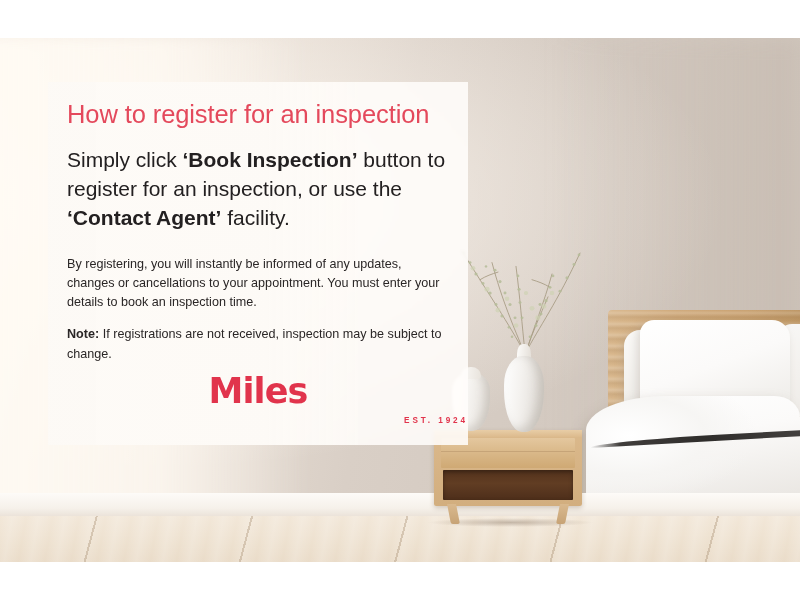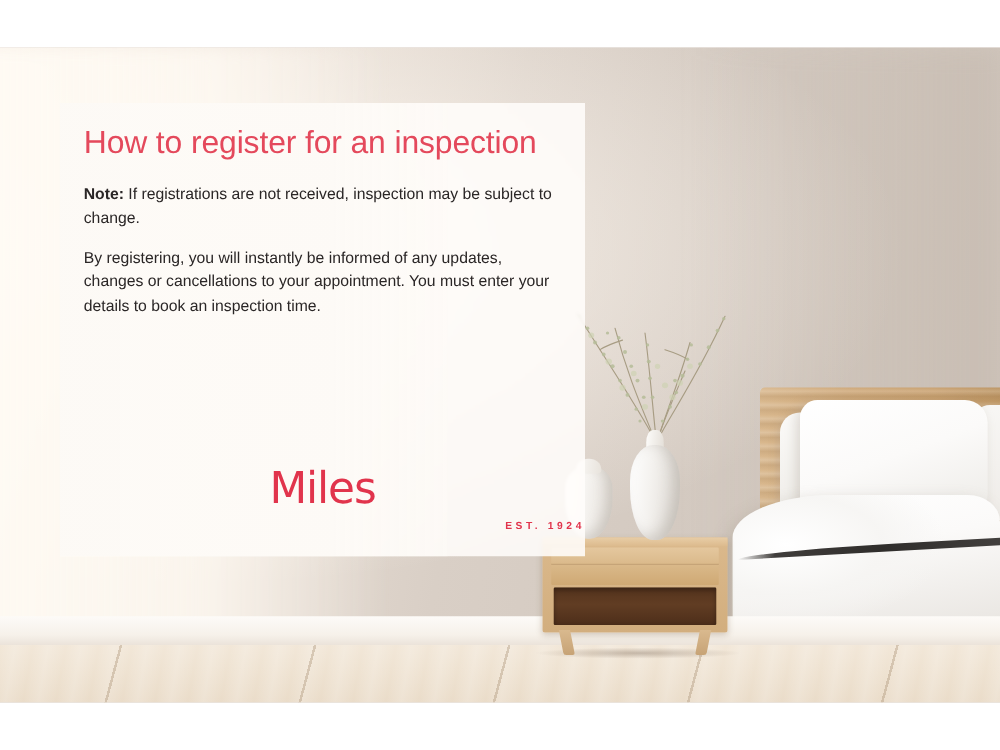--- a/index.html
+++ b/index.html
@@ -338,21 +338,21 @@
   #logo {
     position: absolute;
     left: 0;
     right: 0;
     top: 292px;
     text-align: center;
   }
   .logo-word {
     color: #e1344c;
     font-size: 35px;
-    font-weight: 400;
+    font-weight: 700;
     letter-spacing: -0.9px;
     line-height: 1;
     font-family: "DejaVu Sans", sans-serif;
   }
   .logo-est {
     color: #e1344c;
     font-size: 8.2px;
     font-weight: 700;
     letter-spacing: 2.9px;
     margin-top: 7px;
@@ -459,24 +459,27 @@
     <div class="vase-neck"></div>
     <div class="vase-big"></div>
     <div class="vase-small"></div>
   </div>
 
   <div id="panel">
     <div id="panel-inner">
 
       <h1 class="headline">How to register for an inspection</h1>
 
+      <p class="lede"><span>Simply click </span><b>‘Book Inspection’</b><span> button</span>
+        <span>to register for an inspection, or use the</span>
+        <b>‘Contact Agent’</b><span> facility.</span></p>
+
+      <p class="body-para">By registering, you will instantly be informed of any updates, changes or cancellations to your appointment. You must enter your details to book an inspection time.</p>
 
       <p class="body-para"><b>Note:</b><span> If registrations are not received, inspection may be subject to change.</span></p>
-
-      <p class="body-para">By registering, you will instantly be informed of any updates, changes or cancellations to your appointment. You must enter your details to book an inspection time.</p>
 
       <div id="logo">
         <div class="logo-word">Miles</div>
         <div class="logo-est">EST. 1924</div>
       </div>
 
     </div>
   </div>
 
 </div>

